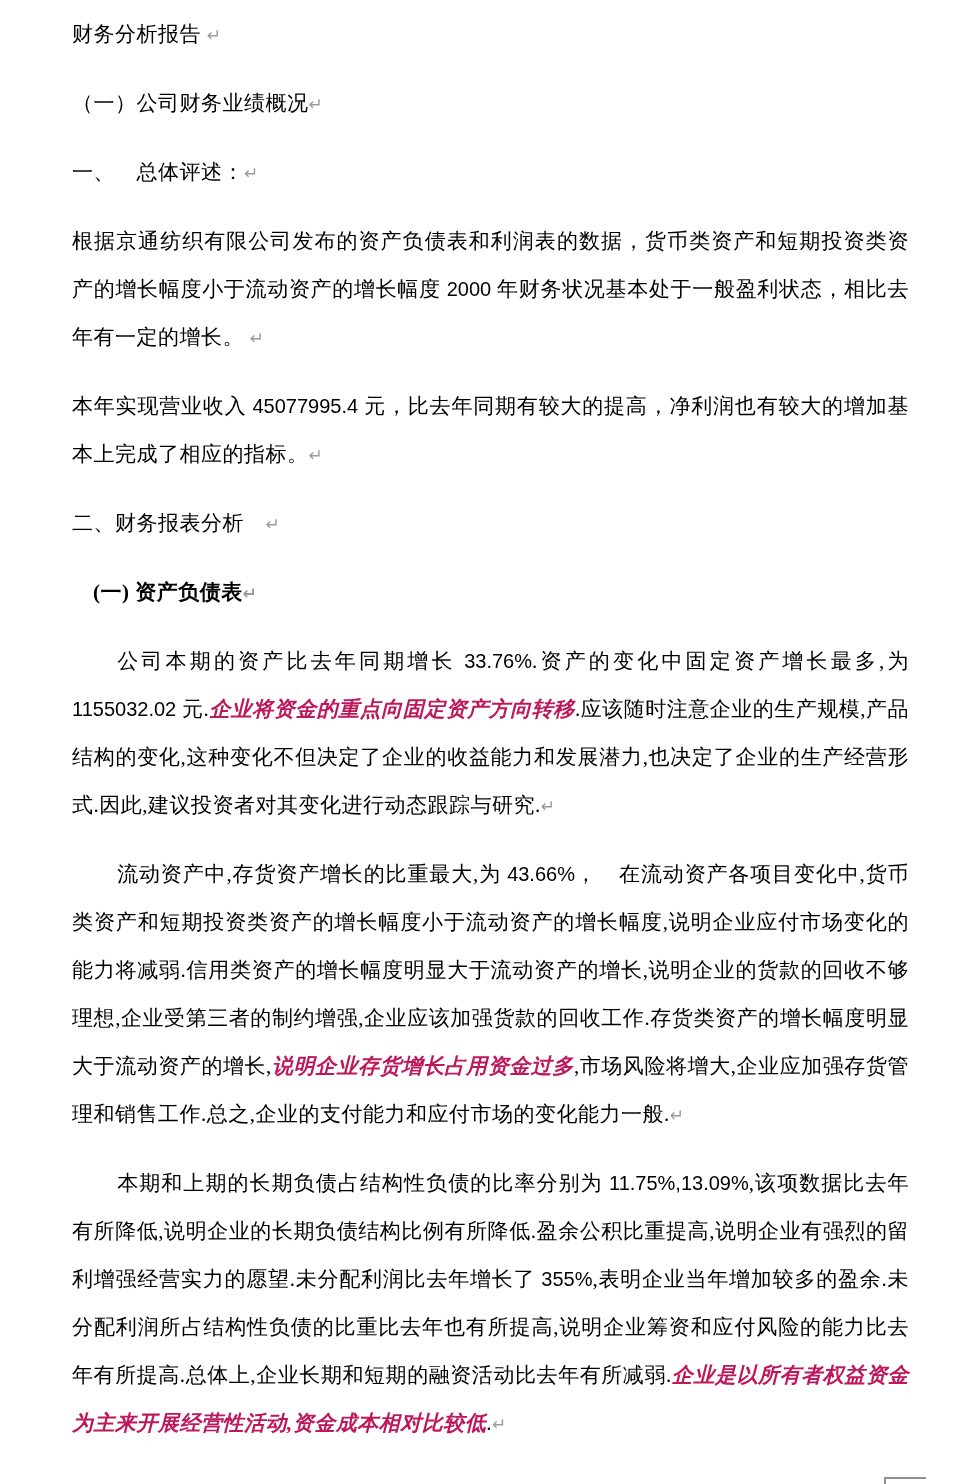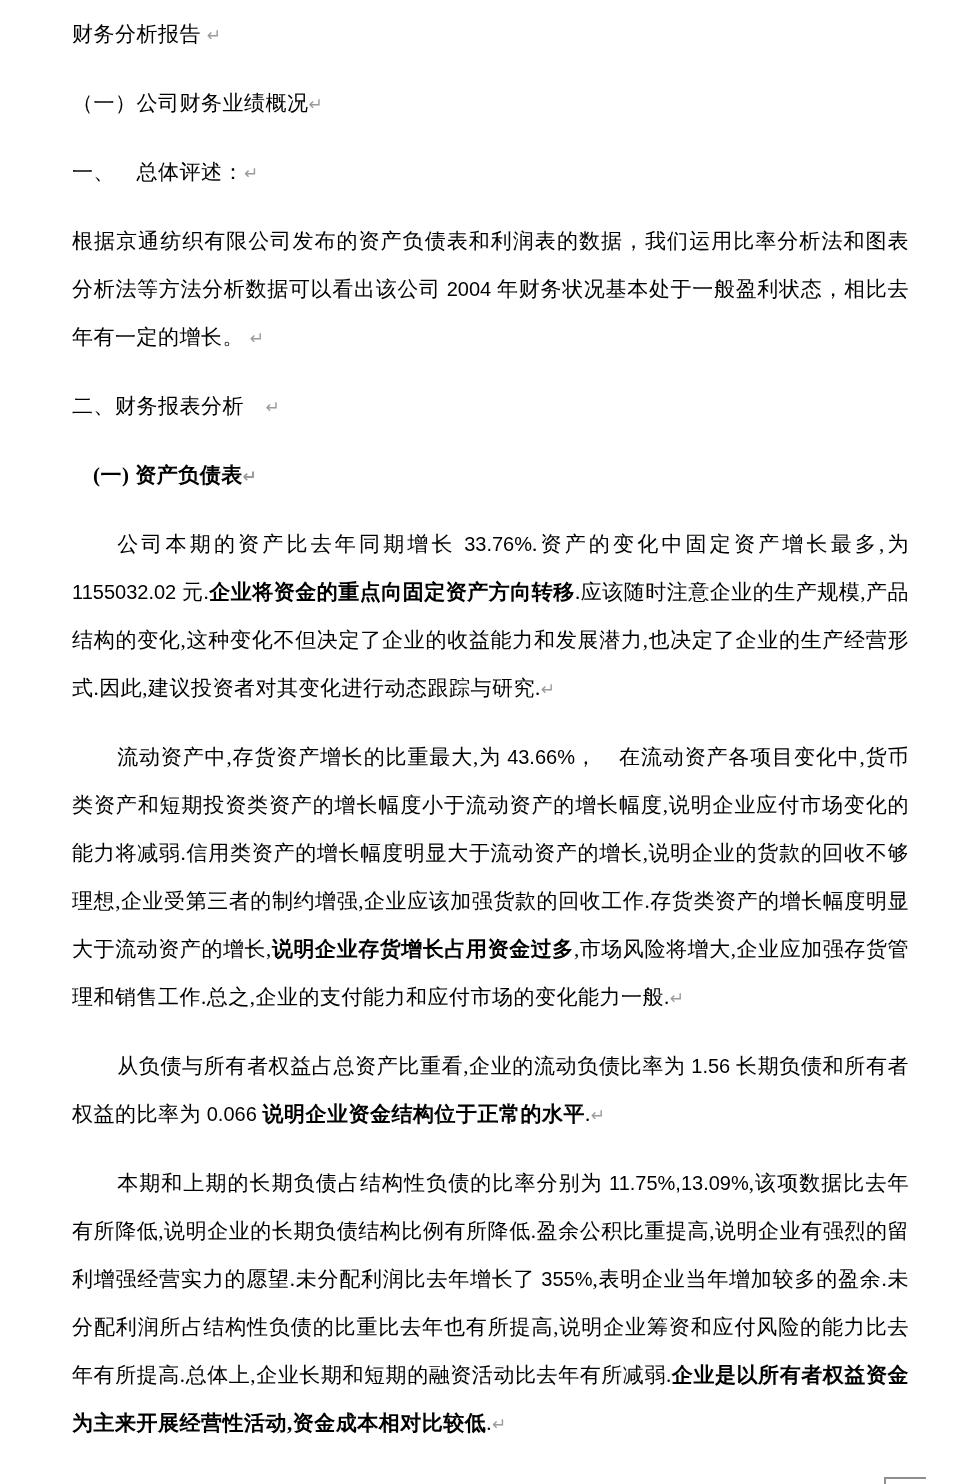--- a/index.html
+++ b/index.html
@@ -31,22 +31,23 @@
   .para.h2half { text-indent: 1em; font-weight: bold; }
   .para.h3 { text-indent: 2.15em; }
   .para.bodyind { text-indent: 2.15em; }
   .run.num {
     font-family: "Liberation Sans", sans-serif;
     font-size: 20px;
     letter-spacing: 0;
     white-space: nowrap;
   }
   .run.red {
-    color: #000000;
+    color: #be185d;
     font-weight: bold;
+    font-style: italic;
   }
   .run.mark {
     color: #9b9b9b;
     font-family: "DejaVu Sans", sans-serif;
     font-size: 17px;
     letter-spacing: 0;
   }
   .table-fragment {
     position: absolute;
     left: 884px;
@@ -59,23 +60,23 @@
   }
 </style>
 </head>
 <body>
 
 <div class="page">
   <div>
       <p class="para title"><span class="run cn">财务分析报告 </span><span class="run mark">↵</span></p>
       <p class="para h2full"><span class="run cn">（一）公司财务业绩概况</span><span class="run mark">↵</span></p>
       <p class="para h1"><span class="run cn">一、　总体评述：</span><span class="run mark">↵</span></p>
-      <p class="para body"><span class="run cn">根据京通纺织有限公司发布的资产负债表和利润表的数据，我们运用比率分析法和图表分析法等方法分析数据可以看出该公司 </span><span class="run num">2004</span><span class="run cn"> 年财务状况基本处于一般盈利状态，相比去年有一定的增长。 </span><span class="run mark">↵</span></p>
+      <p class="para body"><span class="run cn">根据京通纺织有限公司发布的资产负债表和利润表的数据，货币类资产和短期投资类资产的增长幅度小于流动资产的增长幅度 </span><span class="run num">2000</span><span class="run cn"> 年财务状况基本处于一般盈利状态，相比去年有一定的增长。 </span><span class="run mark">↵</span></p>
+      <p class="para body"><span class="run cn">本年实现营业收入 </span><span class="run num">45077995.4</span><span class="run cn"> 元，比去年同期有较大的提高，净利润也有较大的增加基本上完成了相应的指标。</span><span class="run mark">↵</span></p>
       <p class="para h1"><span class="run cn">二、财务报表分析　</span><span class="run mark">↵</span></p>
       <p class="para h2half"><span class="run cn">(一) 资产负债表</span><span class="run mark">↵</span></p>
       <p class="para bodyind"><span class="run cn">公司本期的资产比去年同期增长 </span><span class="run num">33.76%</span><span class="run cn">.资产的变化中固定资产增长最多,为 </span><span class="run num">1155032.02</span><span class="run cn"> 元.</span><span class="run red">企业将资金的重点向固定资产方向转移</span><span class="run cn">.应该随时注意企业的生产规模,产品结构的变化,这种变化不但决定了企业的收益能力和发展潜力,也决定了企业的生产经营形式.因此,建议投资者对其变化进行动态跟踪与研究.</span><span class="run mark">↵</span></p>
       <p class="para bodyind"><span class="run cn">流动资产中,存货资产增长的比重最大,为 </span><span class="run num">43.66%</span><span class="run cn">，　在流动资产各项目变化中,货币类资产和短期投资类资产的增长幅度小于流动资产的增长幅度,说明企业应付市场变化的能力将减弱.信用类资产的增长幅度明显大于流动资产的增长,说明企业的货款的回收不够理想,企业受第三者的制约增强,企业应该加强货款的回收工作.存货类资产的增长幅度明显大于流动资产的增长,</span><span class="run red">说明企业存货增长占用资金过多</span><span class="run cn">,市场风险将增大,企业应加强存货管理和销售工作.总之,企业的支付能力和应付市场的变化能力一般.</span><span class="run mark">↵</span></p>
-      <p class="para bodyind"><span class="run cn">从负债与所有者权益占总资产比重看,企业的流动负债比率为 </span><span class="run num">1.56</span><span class="run cn"> 长期负债和所有者权益的比率为 </span><span class="run num">0.066</span><span class="run cn"> </span><span class="run red">说明企业资金结构位于正常的水平</span><span class="run cn">.</span><span class="run mark">↵</span></p>
       <p class="para bodyind"><span class="run cn">本期和上期的长期负债占结构性负债的比率分别为 </span><span class="run num">11.75%,13.09%</span><span class="run cn">,该项数据比去年有所降低,说明企业的长期负债结构比例有所降低.盈余公积比重提高,说明企业有强烈的留利增强经营实力的愿望.未分配利润比去年增长了 </span><span class="run num">355%</span><span class="run cn">,表明企业当年增加较多的盈余.未分配利润所占结构性负债的比重比去年也有所提高,说明企业筹资和应付风险的能力比去年有所提高.总体上,企业长期和短期的融资活动比去年有所减弱.</span><span class="run red">企业是以所有者权益资金为主来开展经营性活动,资金成本相对比较低</span><span class="run cn">.</span><span class="run mark">↵</span></p>
     </div>
 </div>
 
 <div class="table-fragment"></div>
 
 </body></html>

